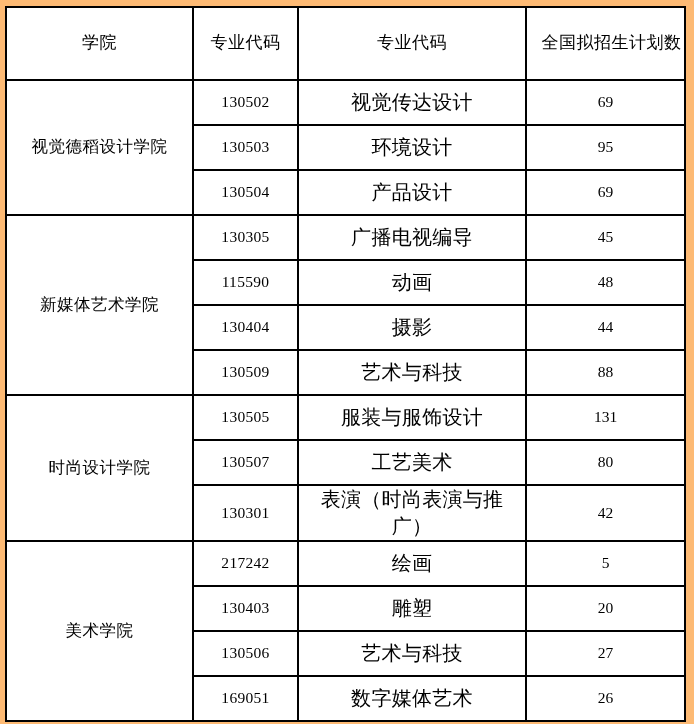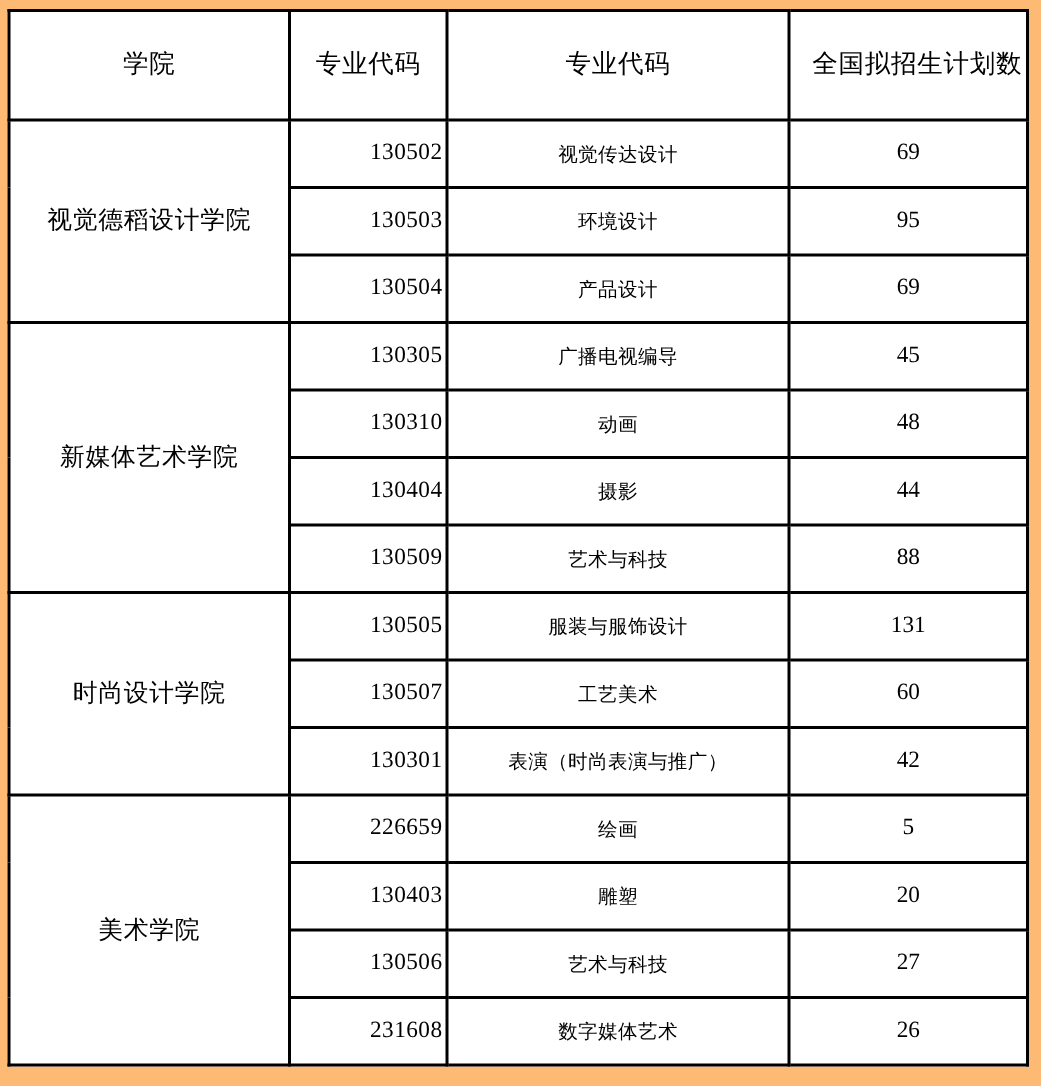--- a/index.html
+++ b/index.html
@@ -59,24 +59,23 @@
     height: 43px;
     font-size: 16px;
   }
   tbody td.college-cell {
     font-size: 16.5px;
     letter-spacing: 0.5px;
   }
   tbody td.code-cell {
     font-size: 15.5px;
     letter-spacing: 0.3px;
-    text-align: right;
   }
   tbody td.name-cell {
-    font-size: 13px;
+    font-size: 20px;
     letter-spacing: 0.3px;
   }
   tbody td.quota-cell {
     font-size: 15.5px;
     text-align: center;
   }
 </style>
 </head>
 <body>
 
@@ -113,21 +112,21 @@
           <td class="name-cell">产品设计</td>
           <td class="quota-cell">69</td>
         </tr>
         <tr>
           <td class="college-cell" rowspan="4">新媒体艺术学院</td>
           <td class="code-cell">130305</td>
           <td class="name-cell">广播电视编导</td>
           <td class="quota-cell">45</td>
         </tr>
         <tr>
-          <td class="code-cell">130310</td>
+          <td class="code-cell">115590</td>
           <td class="name-cell">动画</td>
           <td class="quota-cell">48</td>
         </tr>
         <tr>
           <td class="code-cell">130404</td>
           <td class="name-cell">摄影</td>
           <td class="quota-cell">44</td>
         </tr>
         <tr>
           <td class="code-cell">130509</td>
@@ -136,43 +135,43 @@
         </tr>
         <tr>
           <td class="college-cell" rowspan="3">时尚设计学院</td>
           <td class="code-cell">130505</td>
           <td class="name-cell">服装与服饰设计</td>
           <td class="quota-cell">131</td>
         </tr>
         <tr>
           <td class="code-cell">130507</td>
           <td class="name-cell">工艺美术</td>
-          <td class="quota-cell">60</td>
+          <td class="quota-cell">80</td>
         </tr>
         <tr>
           <td class="code-cell">130301</td>
           <td class="name-cell">表演（时尚表演与推广）</td>
           <td class="quota-cell">42</td>
         </tr>
         <tr>
           <td class="college-cell" rowspan="4">美术学院</td>
-          <td class="code-cell">226659</td>
+          <td class="code-cell">217242</td>
           <td class="name-cell">绘画</td>
           <td class="quota-cell">5</td>
         </tr>
         <tr>
           <td class="code-cell">130403</td>
           <td class="name-cell">雕塑</td>
           <td class="quota-cell">20</td>
         </tr>
         <tr>
           <td class="code-cell">130506</td>
           <td class="name-cell">艺术与科技</td>
           <td class="quota-cell">27</td>
         </tr>
         <tr>
-          <td class="code-cell">231608</td>
+          <td class="code-cell">169051</td>
           <td class="name-cell">数字媒体艺术</td>
           <td class="quota-cell">26</td>
         </tr>
       </tbody>
   </table>
 </div>
 
 </body></html>

